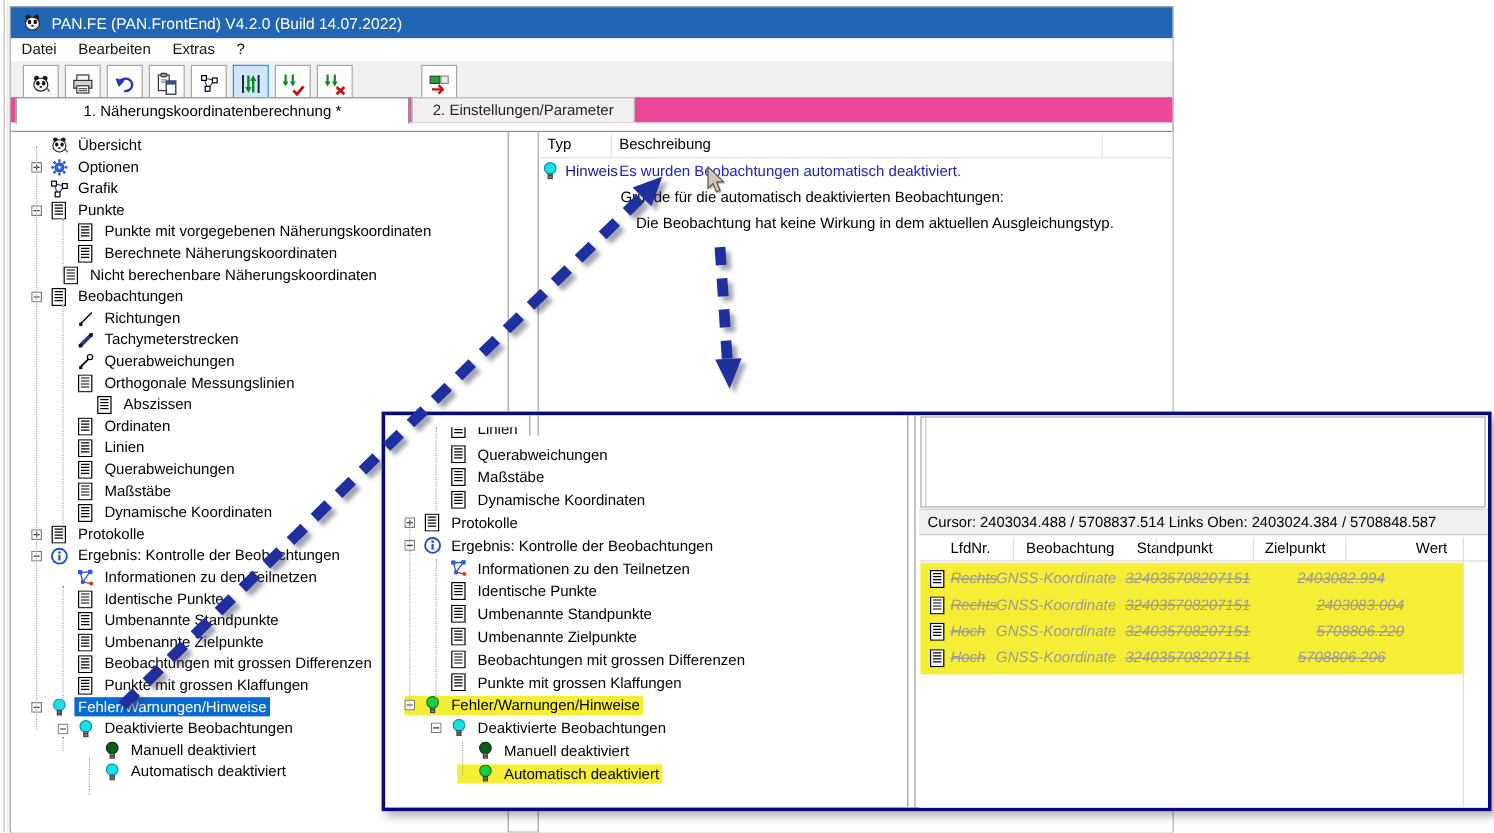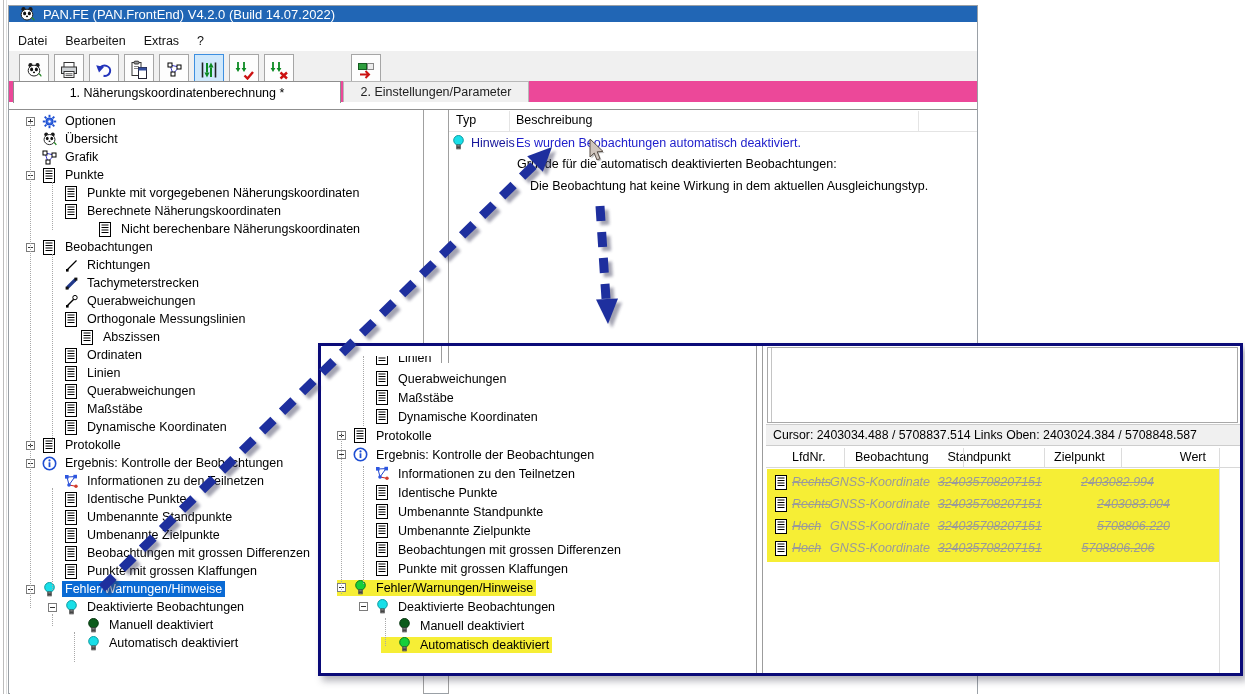--- a/index.html
+++ b/index.html
@@ -3,21 +3,21 @@
 <meta charset="utf-8">
 <style>
   * { box-sizing: border-box; margin: 0; padding: 0; }
   html,body { background:#fff; }
   body { font-family: "Liberation Sans", "DejaVu Sans", sans-serif; }
   #stage { position:relative; width:1245px; height:694px; overflow:hidden; background:#fff; }
   .abs { position:absolute; }
 
   
   .win-frame { left:8px; top:5px; width:970px; height:689px; border:1px solid #9aa0a6; background:#fff; z-index:1; }
-  .titlebar { left:9px; top:6px; width:968px; height:16px; background:#2166b5; display:flex; align-items:center; z-index:2; }
+  .titlebar { left:9px; top:6px; width:968px; height:26px; background:#2166b5; display:flex; align-items:center; z-index:2; }
   .titlebar .ticon-app { margin-left:10px; width:16px; height:16px; }
   .titlebar .ttext { color:#fff; font-size:13px; margin-left:8px; white-space:nowrap; }
   .menubar { left:9px; top:32px; width:968px; height:19px; background:#fff; display:flex; align-items:center; z-index:2; font-size:12.5px; }
   .menubar .mitem { padding:0 9px; height:19px; line-height:19px; color:#111; }
   .toolbar { left:9px; top:51px; width:968px; height:37px; background:#f0f0f0; z-index:2; }
   .tbtn { position:absolute; top:3px; width:30px; height:31px; background:#fdfdfd; border:1px solid #a6a6a6; display:flex; align-items:center; justify-content:center; }
   .tbtn.active { background:#cfe8fc; border:1px solid #3d8fe0; }
   .tabbar { left:9px; top:81px; width:968px; height:21px; background:#ec4899; z-index:2; }
   .tab { position:absolute; top:0; height:21px; font-size:12.5px; display:flex; align-items:center; justify-content:center; white-space:nowrap; }
   .tab.active { background:#fff; border:1px solid #8f8f8f; border-bottom:none; height:22px; z-index:4; }
@@ -223,20 +223,37 @@
 
   <div class="abs tree-panel" id="main-tree">
     <div class="guide" style="left:20px; top:12px; height:486px;"></div>
     <div class="guide" style="left:42px; top:72px; height:48px;"></div>
     <div class="guide" style="left:42px; top:144px; height:192px;"></div>
     <div class="guide" style="left:42px; top:378px; height:102px;"></div>
     <div class="guide" style="left:42px; top:504px; height:12px;"></div>
     <div class="guide" style="left:64px; top:522px; height:30px;"></div>
   <div class="trow" style="padding-left: 16px;">
         <span class="inner">
+          <span class="exp none"></span>
+          <span class="ticon">
+            <svg width="16" height="16" viewBox="0 0 16 16">
+              <circle cx="4.5" cy="3.2" r="2.1" fill="#1a1a1a"></circle>
+              <circle cx="11.5" cy="3.2" r="2.1" fill="#1a1a1a"></circle>
+              <ellipse cx="8" cy="8.6" rx="5.8" ry="5.4" fill="#fff" stroke="#222"></ellipse>
+              <ellipse cx="5.6" cy="7.4" rx="1.5" ry="1.9" fill="#111"></ellipse>
+              <ellipse cx="10.4" cy="7.4" rx="1.5" ry="1.9" fill="#111"></ellipse>
+              <ellipse cx="8" cy="10.4" rx="1.1" ry="0.8" fill="#111"></ellipse>
+              <path d="M12.6 11.6 q2 0.8 2.6 2.8" stroke="#2a8a2a" stroke-width="1.3" fill="none"></path>
+            </svg>
+          </span>
+          <span class="tlabel">Übersicht</span>
+        </span>
+      </div>
+      <div class="trow" style="padding-left: 16px;">
+        <span class="inner">
           <span class="exp">
             <svg width="9" height="9" viewBox="0 0 9 9">
               <rect x="0.5" y="0.5" width="8" height="8" fill="#fff" stroke="#7c7c7c"></rect>
               <line x1="2" y1="4.5" x2="7" y2="4.5" stroke="#333"></line>
               <line x1="4.5" y1="2" x2="4.5" y2="7" stroke="#333"></line>
             </svg>
           </span>
           <span class="ticon">
             <svg width="15" height="15" viewBox="0 0 15 15">
               <g stroke="#1e50d2" stroke-width="1.9">
@@ -253,37 +270,20 @@
               <circle cx="7.5" cy="7.5" r="1.2" fill="#fff"></circle>
             </svg>
           </span>
           <span class="tlabel">Optionen</span>
         </span>
       </div>
       <div class="trow" style="padding-left: 16px;">
         <span class="inner">
           <span class="exp none"></span>
           <span class="ticon">
-            <svg width="16" height="16" viewBox="0 0 16 16">
-              <circle cx="4.5" cy="3.2" r="2.1" fill="#1a1a1a"></circle>
-              <circle cx="11.5" cy="3.2" r="2.1" fill="#1a1a1a"></circle>
-              <ellipse cx="8" cy="8.6" rx="5.8" ry="5.4" fill="#fff" stroke="#222"></ellipse>
-              <ellipse cx="5.6" cy="7.4" rx="1.5" ry="1.9" fill="#111"></ellipse>
-              <ellipse cx="10.4" cy="7.4" rx="1.5" ry="1.9" fill="#111"></ellipse>
-              <ellipse cx="8" cy="10.4" rx="1.1" ry="0.8" fill="#111"></ellipse>
-              <path d="M12.6 11.6 q2 0.8 2.6 2.8" stroke="#2a8a2a" stroke-width="1.3" fill="none"></path>
-            </svg>
-          </span>
-          <span class="tlabel">Übersicht</span>
-        </span>
-      </div>
-      <div class="trow" style="padding-left: 16px;">
-        <span class="inner">
-          <span class="exp none"></span>
-          <span class="ticon">
             <svg width="15" height="15" viewBox="0 0 15 15">
               <line x1="3" y1="3" x2="12" y2="5" stroke="#3a3acc"></line>
               <line x1="3" y1="3" x2="6" y2="12" stroke="#3a3acc"></line>
               <line x1="12" y1="5" x2="6" y2="12" stroke="#3a3acc"></line>
               <rect x="1" y="1" width="4" height="4" fill="#fff" stroke="#000"></rect>
               <rect x="10" y="3" width="4" height="4" fill="#fff" stroke="#000"></rect>
               <rect x="4" y="10" width="4" height="4" fill="#fff" stroke="#000"></rect>
             </svg>
           </span>
           <span class="tlabel">Grafik</span>
@@ -332,21 +332,21 @@
               <rect x="1.5" y="0.5" width="11" height="14" fill="#fff" stroke="#000"></rect>
               <line x1="3.5" y1="3" x2="10.5" y2="3" stroke="#000"></line>
               <line x1="3.5" y1="5.5" x2="10.5" y2="5.5" stroke="#000"></line>
               <line x1="3.5" y1="8" x2="10.5" y2="8" stroke="#000"></line>
               <line x1="3.5" y1="10.5" x2="10.5" y2="10.5" stroke="#000"></line>
             </svg>
           </span>
           <span class="tlabel">Berechnete Näherungskoordinaten</span>
         </span>
       </div>
-      <div class="trow" style="padding-left: 26px; margin-left: 46px;">
+      <div class="trow" style="padding-left: 26px;">
         <span class="inner">
           <span class="exp none"></span>
           <span class="ticon">
             <svg width="15" height="15" viewBox="0 0 15 15">
               <rect x="1.5" y="0.5" width="11" height="14" fill="#fff" stroke="#000"></rect>
               <line x1="3.5" y1="3" x2="10.5" y2="3" stroke="#000"></line>
               <line x1="3.5" y1="5.5" x2="10.5" y2="5.5" stroke="#000"></line>
               <line x1="3.5" y1="8" x2="10.5" y2="8" stroke="#000"></line>
               <line x1="3.5" y1="10.5" x2="10.5" y2="10.5" stroke="#000"></line>
             </svg>

